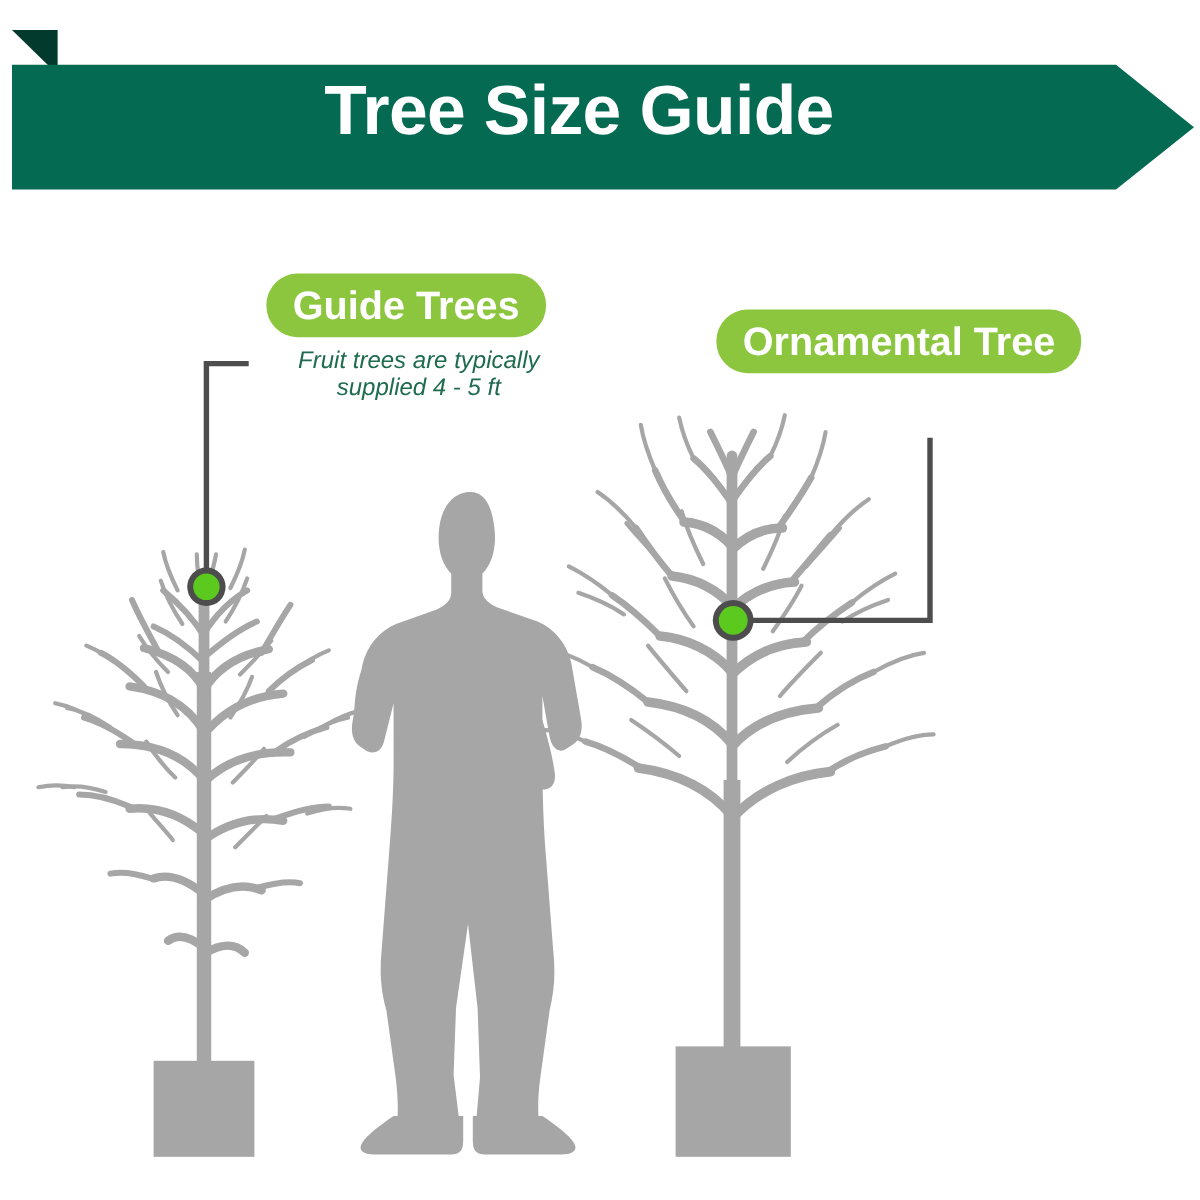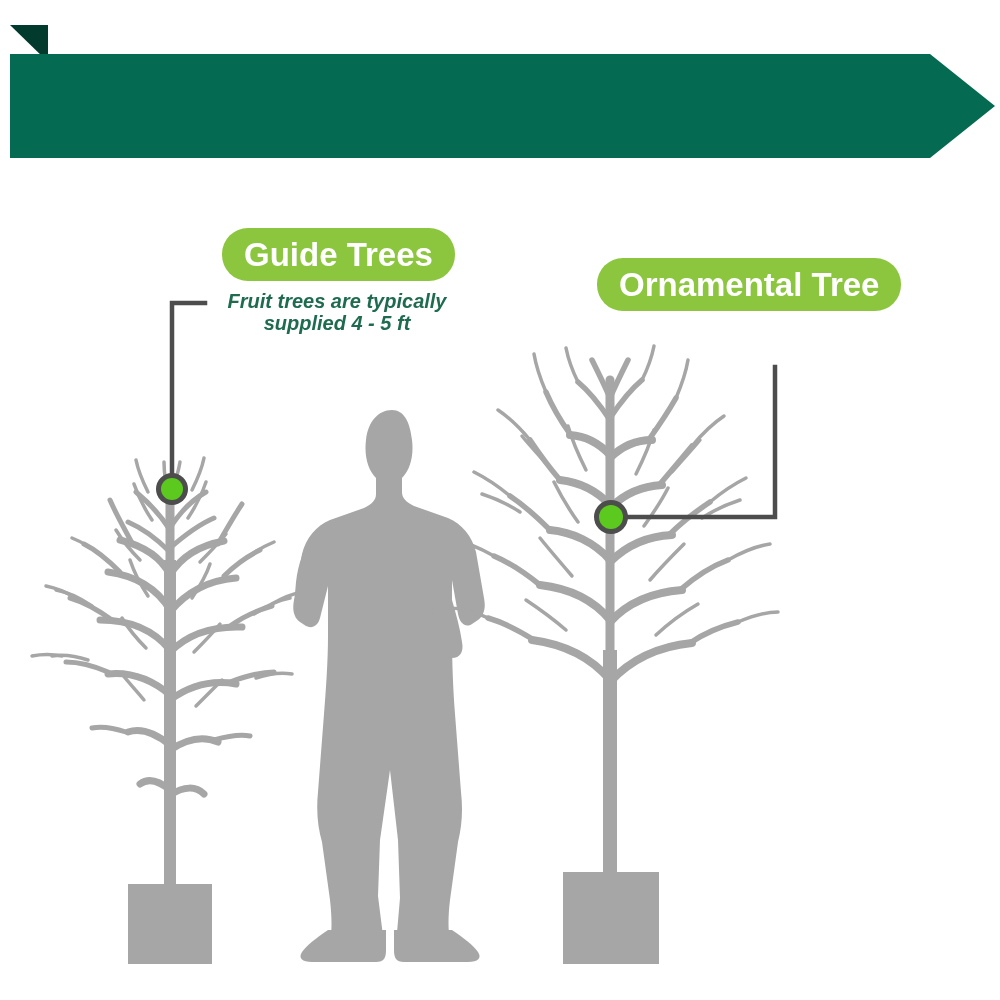--- a/index.html
+++ b/index.html
@@ -74,24 +74,23 @@
     position: absolute;
     color: #1e6b4f;
     font-family: "Liberation Sans", sans-serif;
     font-style: italic;
     font-size: 20px;
     line-height: 22px;
     text-align: center;
     white-space: pre-line;
   }
   #caption-fruit {
-    left: 192px;
+    left: 204px;
     top: 290px;
     width: 290px;
-    font-weight: bold;
   }
   #caption-ornamental {
     left: 588px;
     top: 321px;
     width: 355px;
   }
 
   
   .art {
     position: absolute;
@@ -115,20 +114,21 @@
 
 <div id="infographic">
 
   <div class="banner-wrap">
     <svg class="banner-svg" width="1000" height="180" viewBox="0 0 1000 180" xmlns="http://www.w3.org/2000/svg">
 
       <polygon id="banner-fold" points="10,25 48,25 48,62" fill="#023a2d"></polygon>
 
       <polygon id="banner-body" points="10,54 930,54 995,106 930,158 10,158" fill="#046a52"></polygon>
     </svg>
+    <div class="banner-title">Tree Size Guide</div>
   </div>
 
   <svg class="art" viewBox="0 0 1000 1000" xmlns="http://www.w3.org/2000/svg">
 
     <g id="left-tree" fill="none" stroke="#a6a6a6" stroke-linecap="round">
 
       <rect x="164" y="560" width="12" height="325" fill="#a6a6a6" stroke="none"></rect>
 
       <path d="M170 560 L170 500" stroke-width="9"></path>
 

